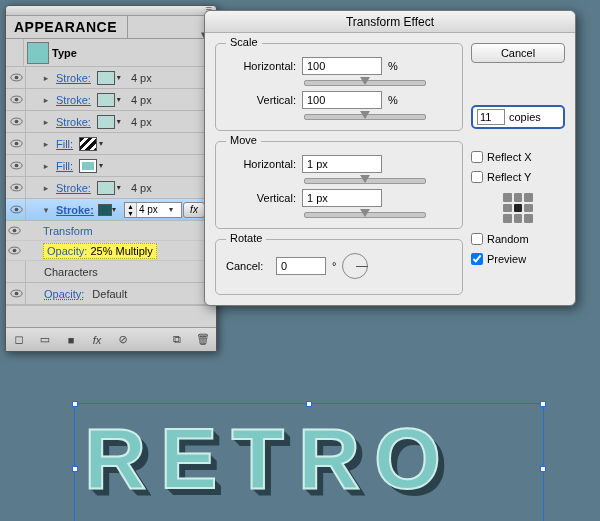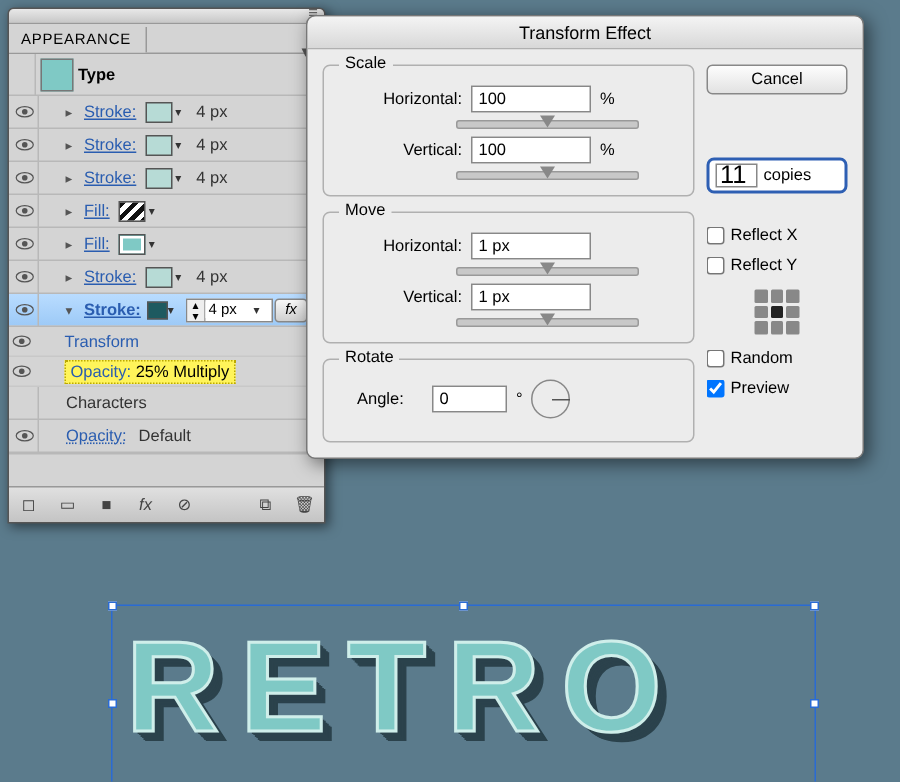--- a/index.html
+++ b/index.html
@@ -13,21 +13,21 @@
   }
   .panel-titlebar {
     height: 10px; background: linear-gradient(#e8e8e8,#c8c8c8);
     border-bottom: 1px solid #999; border-radius: 4px 4px 0 0; position: relative;
   }
   .panel-titlebar::before {
     content: "≡"; position: absolute; right: 4px; top: -3px; font-size: 11px; color: #666;
   }
   .panel-tab {
     display: inline-block; background: #d4d4d4; padding: 3px 10px 3px 8px;
-    font-size: 10px; font-weight: normal; letter-spacing: 0.5px;
+    font-size: 14px; font-weight: bold; letter-spacing: 0.5px;
     border-right: 1px solid #999; position: relative;
   }
   .panel-tab::after { content: "▾"; position: absolute; right: 14px; top: 20px; font-size: 8px; color: #555; display:none;}
   .panel-menu-btn { position: absolute; right: 3px; top: 12px; font-size: 11px; color: #555; }
 
   .row {
     display: flex; align-items: center; height: 22px;
     border-bottom: 1px solid #b8b8b8; font-size: 11px;
     padding-left: 2px;
   }
@@ -99,21 +99,21 @@
   .dialog-right { width: 94px; display:flex; flex-direction:column; gap:8px; align-items:stretch; font-size:11px; }
 
   .group {
     border: 1px solid #b0b0b0; border-radius: 5px; padding: 8px 10px 10px 10px;
     position: relative; background:#ececec;
   }
   .group-title {
     position: absolute; top: -8px; left: 10px; background:#ececec;
     padding: 0 4px; font-size: 11px;
   }
-  .field-row { display:flex; align-items:center; gap:6px; margin: 5px 12px; font-size:11px; }
+  .field-row { display:flex; align-items:center; gap:6px; margin: 5px 0; font-size:11px; }
   .field-row label { width: 70px; text-align:right; }
   .field-row input[type=text] {
     width: 80px; height: 18px; border:1px solid #888; background:#fff;
     font-size:11px; padding: 0 4px; outline:none;
   }
   .slider-track {
     height: 6px; background:#c8c8c8; border:1px solid #999; border-radius:2px;
     margin: 0 0 0 78px; position:relative; width: 122px;
   }
   .slider-track::after {
@@ -129,21 +129,21 @@
     font-size:11px; cursor:pointer;
   }
   .mac-btn.primary {
     background: linear-gradient(#cfe8ff,#8fc3f7);
     border:1px solid #3b78c4;
   }
   .copies-wrap {
     display:flex; align-items:center; gap:4px; border:2px solid #2e5fb3;
     border-radius:5px; padding:2px 4px; background:#fff;
   }
-  .copies-wrap input { width:28px; border:1px solid #888; height:16px; font-size:17px; padding:0 2px; outline:none;}
+  .copies-wrap input { width:28px; border:1px solid #888; height:16px; font-size:11px; padding:0 2px; outline:none;}
   .chk-row { display:flex; align-items:center; gap:4px; font-size:11px; }
   .refpt {
     width:30px; height:30px; display:grid; grid-template-columns:repeat(3,1fr); grid-template-rows:repeat(3,1fr);
     gap:2px; margin: 2px auto;
   }
   .refpt span { background:#888; border-radius:1px; }
   .refpt span.sel { background:#222; }
 
   .angle-dial {
     width:26px; height:26px; border:1px solid #888; border-radius:50%;
@@ -387,21 +387,21 @@
         <div class="field-row">
           <label>Vertical:</label>
           <input type="text" value="1 px" style="">
         </div>
         <div class="slider-track"></div>
       </div>
 
       <div class="group">
         <span class="group-title">Rotate</span>
         <div class="field-row">
-          <label style="width:44px;text-align:left">Angle:</label>
+          <label style="width:44px;text-align:left">Cancel:</label>
           <input type="text" style="width: 50px;" value="0">
           <span class="unit">°</span>
           <span class="angle-dial"></span>
         </div>
       </div>
     </div>
 
     <div class="dialog-right">
       <button class="mac-btn">Cancel</button>
       <div style="height:26px"></div>

